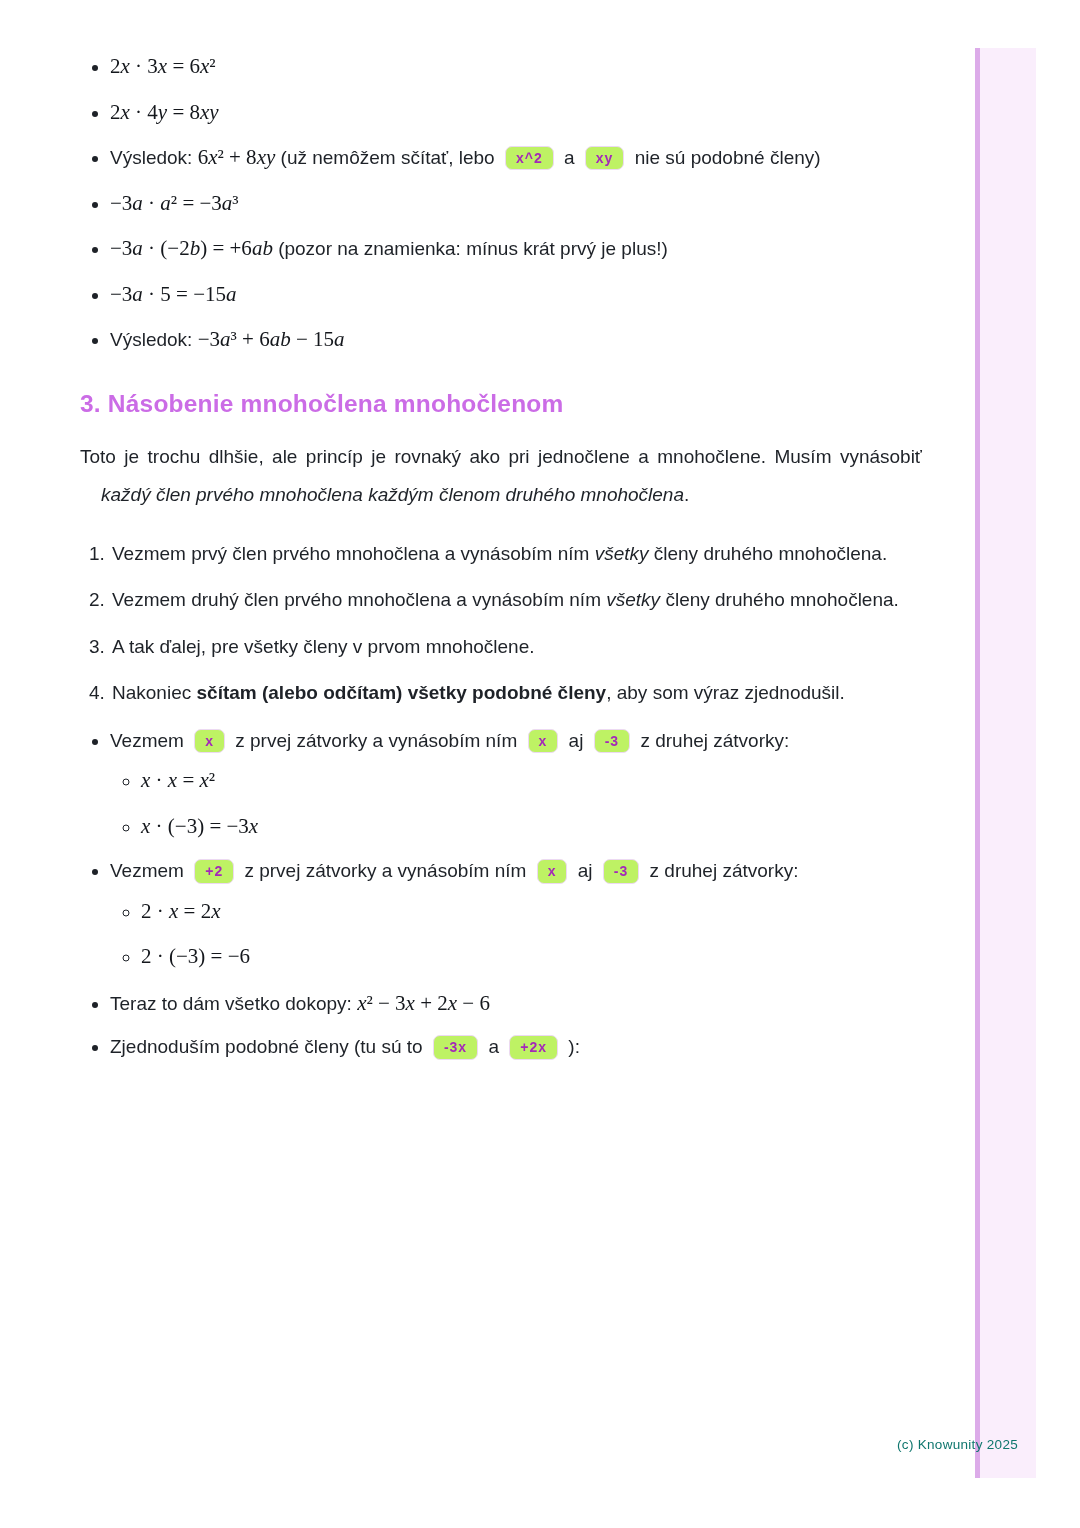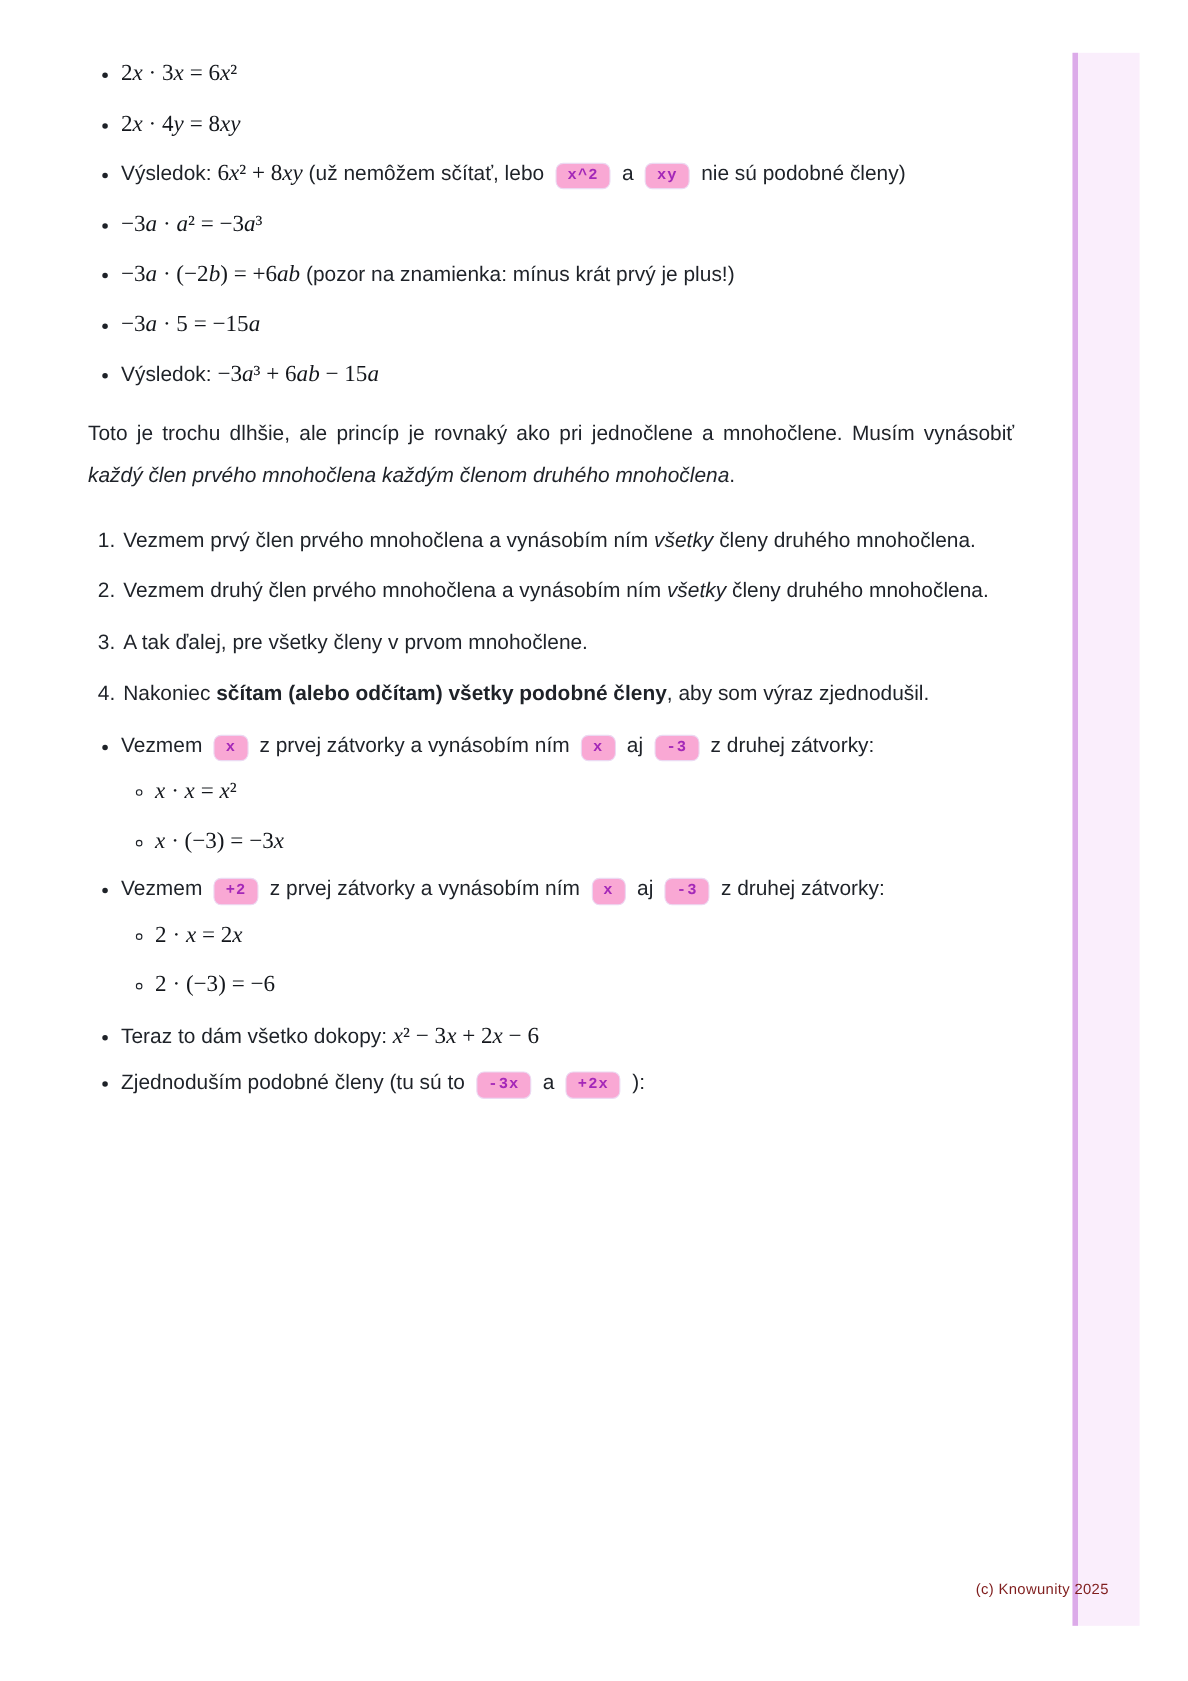--- a/index.html
+++ b/index.html
@@ -22,39 +22,39 @@
   ul.sublist { list-style:circle; margin:10px 0 0 0; padding-left:31px; }
   ul.sublist > li { margin-bottom:14px; line-height:1.5; }
 
   ol.nlist { margin:26px 0 0 0; padding-left:30px; }
   ol.nlist > li { margin-bottom:18px; line-height:1.5; padding-left:2px; }
 
   .math { font-family:"Liberation Serif", serif; font-size:21px; color:#14171c; }
   .math i { font-style:italic; }
 
   .chip {
-    display:inline-block; background:#f9a8d4; border:1px solid #ecd9f2;
+    display:inline-block; background:#bef264; border:1px solid #ecd9f2;
     border-radius:7px; padding:1px 10px; margin:0 5px;
-    font-family:Liberation Mono, monospace; font-weight:bold;
+    font-family:Liberation Sans, sans-serif; font-weight:bold;
     font-size:14px; color:#a428b8; letter-spacing:1px; line-height:1.45;
     vertical-align:1px; white-space:nowrap;
   }
   .chip-big { font-size:15.5px; padding:5px 14px; letter-spacing:2px; margin-left:9px; vertical-align:-3px; }
 
   .example-line { margin:20px 0 20px 0; }
   .example-line strong { font-size:19.5px; }
 
   h2.heading { color:#cb6ce6; font-size:24.5px; font-weight:700; margin:34px 0 0 0; letter-spacing:0.2px; }
 
   p.intro { margin:20px 0 0 0; line-height:2.0; text-align:justify; }
-  p.intro em { font-style:italic; }
+  p.intro em { font-style:italic;margin-left:21px; }
 
   .footer {
-    position:absolute; top:1437px; right:72px;
-    font-size:13.5px; color:#7f1d1d; z-index:3; letter-spacing:0.3px;
+    position:absolute; top:1437px; right:62px;
+    font-size:13.5px; color:#0f766e; z-index:3; letter-spacing:0.3px;
   }
 </style>
 </head>
 <body>
 
 <div class="page">
   <div class="side-bar"></div>
 
   <div class="content">
 
@@ -65,20 +65,21 @@
     </ul>
 
 
     <ul class="blist">
       <li><span class="math">−3<i>a</i> · <i>a</i>² = −3<i>a</i>³</span></li>
       <li><span class="math">−3<i>a</i> · (−2<i>b</i>) = +6<i>ab</i></span><span> (pozor na znamienka: mínus krát prvý je plus!)</span></li>
       <li><span class="math">−3<i>a</i> · 5 = −15<i>a</i></span></li>
       <li><span>Výsledok: </span><span class="math">−3<i>a</i>³ + 6<i>ab</i> − 15<i>a</i></span></li>
     </ul>
 
+    <h2 class="heading">3. Násobenie mnohočlena mnohočlenom</h2>
 
     <p class="intro"><span>Toto je trochu dlhšie, ale princíp je rovnaký ako pri jednočlene a mnohočlene. Musím vynásobiť </span><em>každý člen prvého mnohočlena každým členom druhého mnohočlena</em><span>.</span></p>
 
     <ol class="nlist">
       <li><span>Vezmem prvý člen prvého mnohočlena a vynásobím ním </span><em>všetky</em><span> členy druhého mnohočlena.</span></li>
       <li><span>Vezmem druhý člen prvého mnohočlena a vynásobím ním </span><em>všetky</em><span> členy druhého mnohočlena.</span></li>
       <li><span>A tak ďalej, pre všetky členy v prvom mnohočlene.</span></li>
       <li><span>Nakoniec </span><strong>sčítam (alebo odčítam) všetky podobné členy</strong><span>, aby som výraz zjednodušil.</span></li>
     </ol>
 

